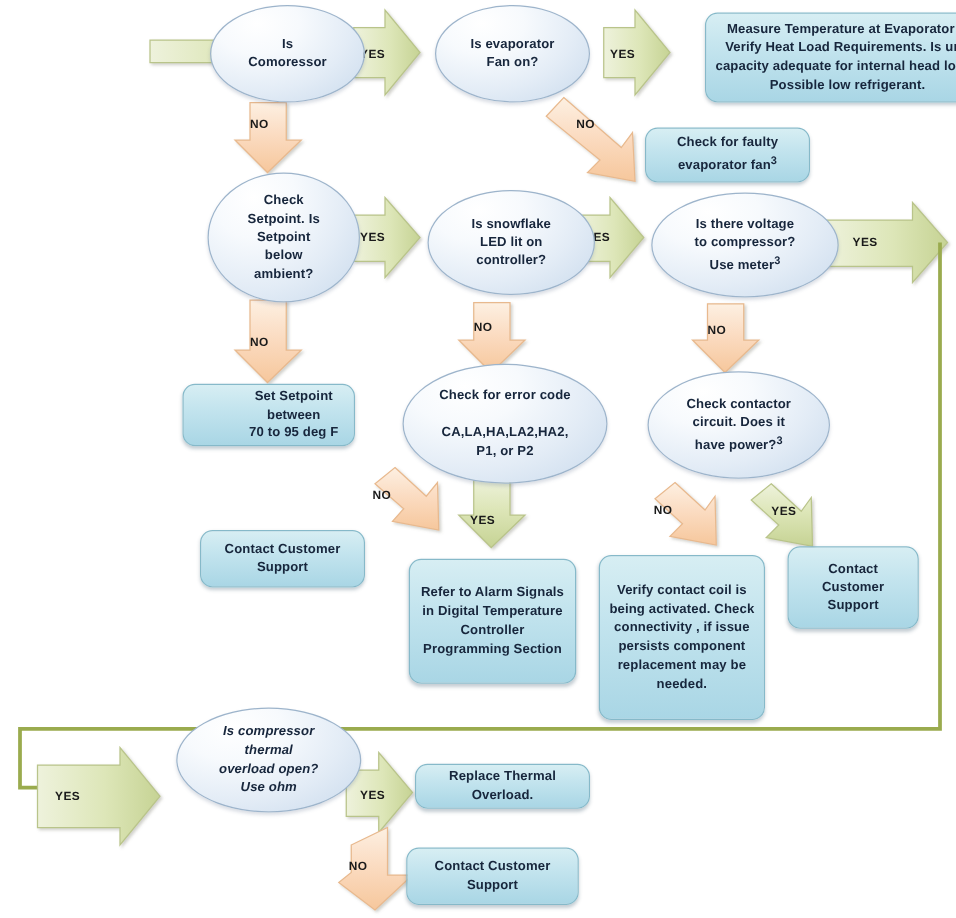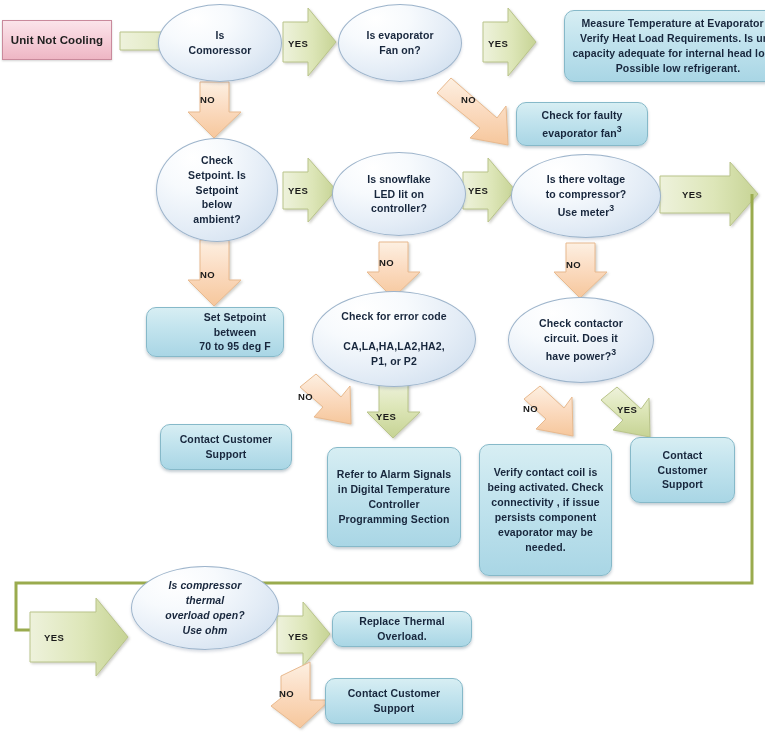--- a/index.html
+++ b/index.html
@@ -41,20 +41,21 @@
   
   .oval{
     border-radius:50%;
     background:
       radial-gradient(ellipse at 30% 18%, #ffffff 0%, #f7fafd 28%, #e3ecf6 62%, #c9daec 100%);
     border:1px solid #9db4cb;
     font-size:10.5px;
     color:#17263c;
     box-shadow:0 2px 3px rgba(80,100,130,.22);
     overflow:hidden;
+    margin-left:10px;
   }
 
   
   .pbox{
     border-radius:10px;
     background:linear-gradient(180deg,#d7eef3 0%,#c3e4ee 40%,#a9d6e5 100%);
     border:1px solid #86b9c9;
     font-size:10.5px;
     color:#17263c;
     box-shadow:0 2px 3px rgba(60,90,110,.30);
@@ -174,23 +175,20 @@
 
     <g filter="url(#sh)">
       <path d="M277,616 L303,616 L303,602 L330,634 L303,666 L303,653 L277,653 Z" fill="url(#gYesH)" stroke="#b9c48a" stroke-width="1"></path>
     </g>
 
     <g filter="url(#sh)">
       <path d="M281,676 L310,662 L310,700 L330,700 L300,728 L271,706 L281,698 Z" fill="url(#gNo)" stroke="#e8b98e" stroke-width="1"></path>
     </g>
   </svg>
 
-  <div class="node start-box" style="left:2px;top:20px;width:110px;height:40px;">
-    <span class="txt">Unit Not Cooling</span>
-  </div>
 
   <div class="node oval" style="left:158px;top:4px;width:124px;height:78px;">
     <span class="txt ml">Is<br>Comoressor</span>
   </div>
 
   <div class="node oval" style="left:338px;top:4px;width:124px;height:78px;">
     <span class="txt ml">Is evaporator<br>Fan on?</span>
   </div>
 
   <div class="node pbox" style="left:528px;top:10px;width:228px;height:72px;margin-left:36px;">
@@ -227,21 +225,21 @@
 
   <div class="node pbox" style="left:160px;top:424px;width:132px;height:46px;">
     <span class="txt ml">Contact Customer<br>Support</span>
   </div>
 
   <div class="node pbox" style="left:327px;top:447px;width:134px;height:100px;">
     <span class="txt ml">Refer to Alarm Signals<br>in Digital Temperature<br>Controller<br>Programming Section</span>
   </div>
 
   <div class="node pbox" style="left:479px;top:444px;width:133px;height:132px;">
-    <span class="txt"><span>Verify contact coil is being activated. Check connectivity , if issue persists component evaporator may be needed.</span></span>
+    <span class="txt"><span>Verify contact coil is being activated. Check connectivity , if issue persists component replacement may be needed.</span></span>
   </div>
 
   <div class="node pbox" style="left:630px;top:437px;width:105px;height:66px;">
     <span class="txt ml">Contact<br>Customer<br>Support</span>
   </div>
 
   <div class="node oval" style="left:131px;top:566px;width:148px;height:84px;font-style:italic;">
     <span class="txt ml">Is compressor<br>thermal<br>overload open?<br>Use ohm</span>
   </div>
 

